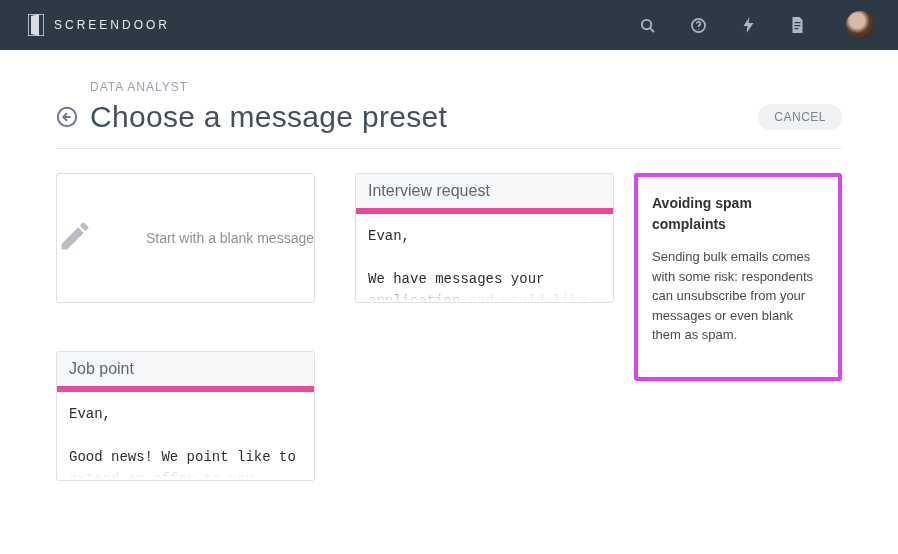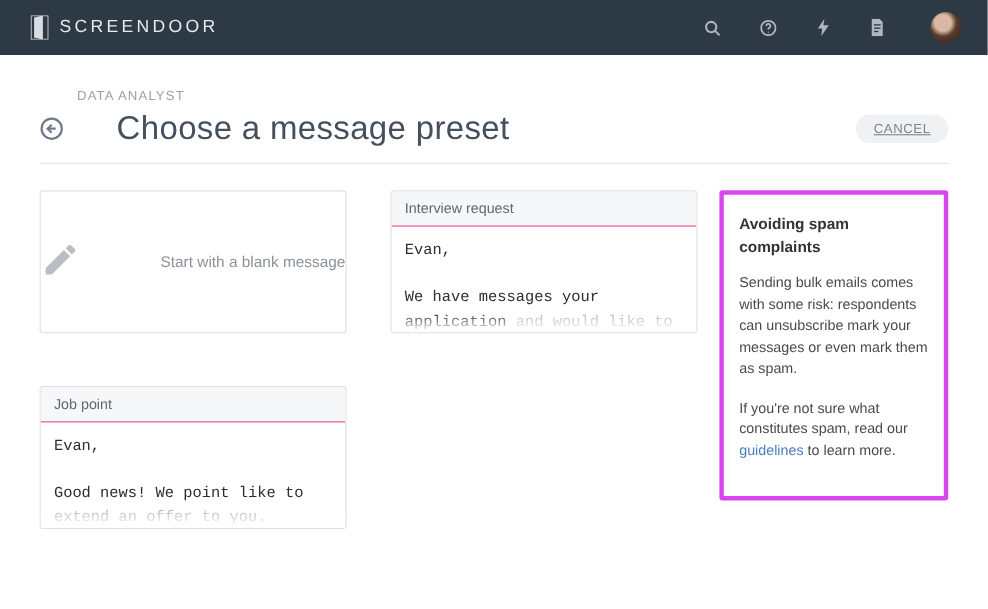--- a/index.html
+++ b/index.html
@@ -2,48 +2,48 @@
 <html><head>
 <meta charset="utf-8">
 <style>
 * { box-sizing: border-box; margin: 0; padding: 0; }
 body { font-family: -apple-system, BlinkMacSystemFont, "Segoe UI", Helvetica, Arial, sans-serif; background: #fff; color: #333; }
 
 
 .header { background: #2e3946; height: 50px; display: flex; align-items: center; padding: 0 24px 0 28px; }
 .logo-wrap { display: flex; align-items: center; gap: 10px; }
 .logo-icon { width: 16px; height: 22px; }
-.logo-text { color: #e6e8eb; letter-spacing: 3px; font-size: 16px; font-weight: 400; }
+.logo-text { color: #e6e8eb; letter-spacing: 3px; font-size: 12px; font-weight: 400; }
 .header-spacer { flex: 1; }
 .header-icons { display: flex; align-items: center; gap: 36px; }
 .hicon { color: #aeb6c0; cursor: pointer; display: flex; align-items: center; }
 .avatar { width: 28px; height: 28px; border-radius: 50%; background: radial-gradient(circle at 40% 35%, #d9b9a3 0%, #d9b9a3 30%, #5a3d2e 50%, #2a1d16 100%); margin-left: 6px; }
 
 
-.container { padding: 0 36px; }
+.container { padding: 0 56px; }
 .top-block { padding: 30px 0 14px 0; border-bottom: 1px solid #e5e5e5; display: flex; align-items: flex-start; gap: 12px; }
 .back-btn { margin-top: 26px; color: #6f7b8a; cursor: pointer; }
 .title-stack { flex: 1; }
 .breadcrumb { color: #9aa2ad; font-size: 12px; letter-spacing: 1px; margin-bottom: 6px; }
-.page-title { font-size: 30px; font-weight: 300; color: #45505e; letter-spacing: 0.3px; margin-left: 36px; }
-.cancel-btn { align-self: center; margin-top: 20px; background: #f0f1f3; color: #7c838d; border-radius: 14px; padding: 6px 16px; font-size: 12px; letter-spacing: 0.5px; cursor: pointer; border: none; text-decoration: underline; }
+.page-title { font-size: 30px; font-weight: 300; color: #45505e; letter-spacing: 0.3px; }
+.cancel-btn { align-self: center; margin-top: 20px; background: #f0f1f3; color: #7c838d; border-radius: 14px; padding: 6px 16px; font-size: 12px; letter-spacing: 0.5px; cursor: pointer; border: none; }
 
 .main-row { display: flex; gap: 20px; margin-top: 24px; align-items: flex-start; }
 .presets-col { flex: 1; display: grid; grid-template-columns: 1fr 1fr; gap: 28px 40px; align-content: start; }
 .sidebar-col { width: 208px; border: 4px solid #d946ef; border-radius: 3px; padding: 16px 14px; font-size: 13px; color: #4a4a4a; line-height: 1.5; }
 .sidebar-col h3 { font-size: 14px; font-weight: 700; color: #333; margin-bottom: 12px; }
 .sidebar-col p { margin-bottom: 16px; }
 .sidebar-col a { color: #4a7bbd; text-decoration: none; }
 
 .blank-card { border: 1px solid #e0e0e0; border-radius: 3px; height: 130px; display: flex; align-items: center; justify-content: space-between; gap: 16px; cursor: pointer; }
 .blank-card .pencil { color: #b9bdc4; }
 .blank-label { color: #8c929b; font-size: 14px; }
 
 .preset-card { border: 1px solid #e0e0e0; border-radius: 3px; cursor: pointer; overflow: hidden; max-height: 130px; position: relative; }
-.preset-head { background: #f6f7f8; border-bottom: 1px solid #ec4899; padding: 8px 12px; font-size: 13px; color: #5f6771; }
+.preset-head { background: #f6f7f8; border-bottom: 6px solid #ec4899; padding: 8px 12px; font-size: 16px; color: #5f6771; }
 .preset-body { padding: 12px 12px 0 12px; font-size: 14px; color: #2e2e2e; line-height: 1.55; font-family: Liberation Mono, monospace; }
 .preset-body .fade { color: #b3b6bb; }
 .preset-card::after { content:""; position:absolute; left:0; right:0; bottom:0; height:18px; background: linear-gradient(to bottom, rgba(255,255,255,0), #fff); }
 
 .offer-wrap { margin-top: 20px; }
 </style>
 </head>
 <body>
 
 <div class="header">
@@ -134,19 +134,16 @@
           <span>Good news! We point like to</span>
           <span class="fade">extend an offer to you.</span>
         </div>
       </div>
 
       <div></div>
     </div>
 
     <div class="sidebar-col">
       <h3>Avoiding spam complaints</h3>
-      <p>Sending bulk emails comes with some risk: respondents can unsubscribe mark your messages or even mark them as spam.</p>
-      <p>
-        <span>If you're not sure what constitutes spam, read our </span><a href="#">guidelines</a><span> to learn more.</span>
-      </p>
+      <p>Sending bulk emails comes with some risk: respondents can unsubscribe from your messages or even blank them as spam.</p>
     </div>
   </div>
 </div>
 
 </body></html>

